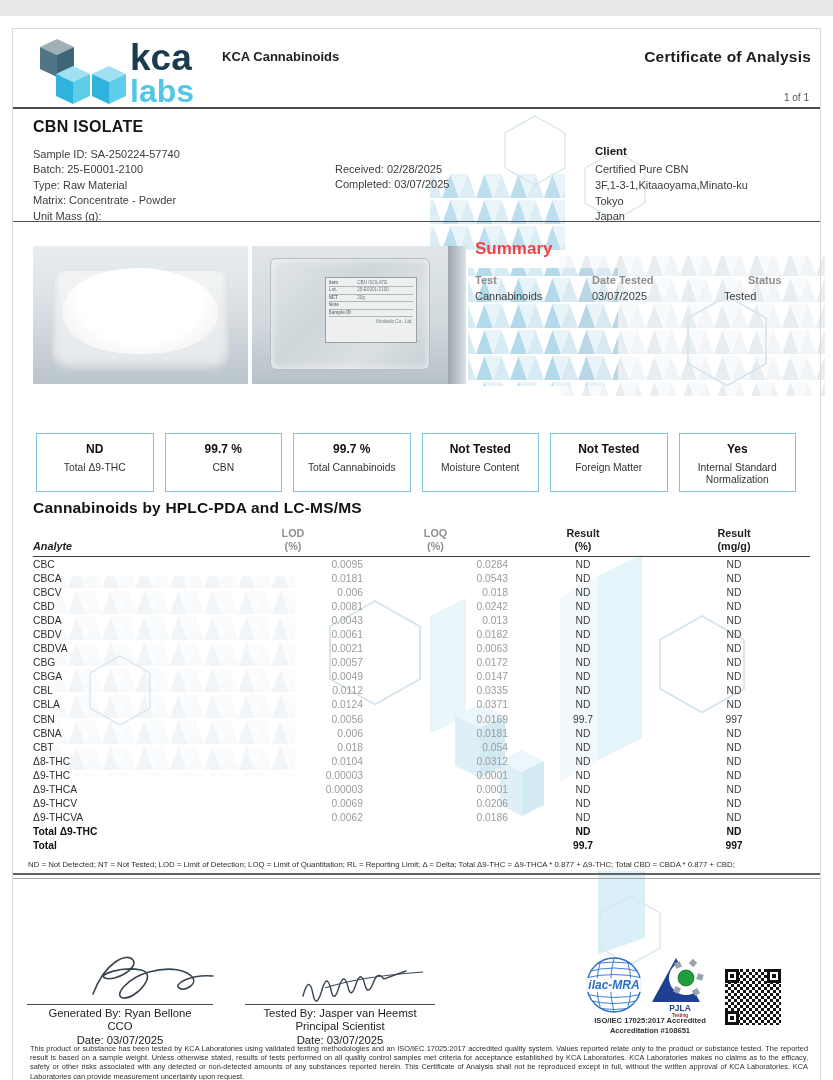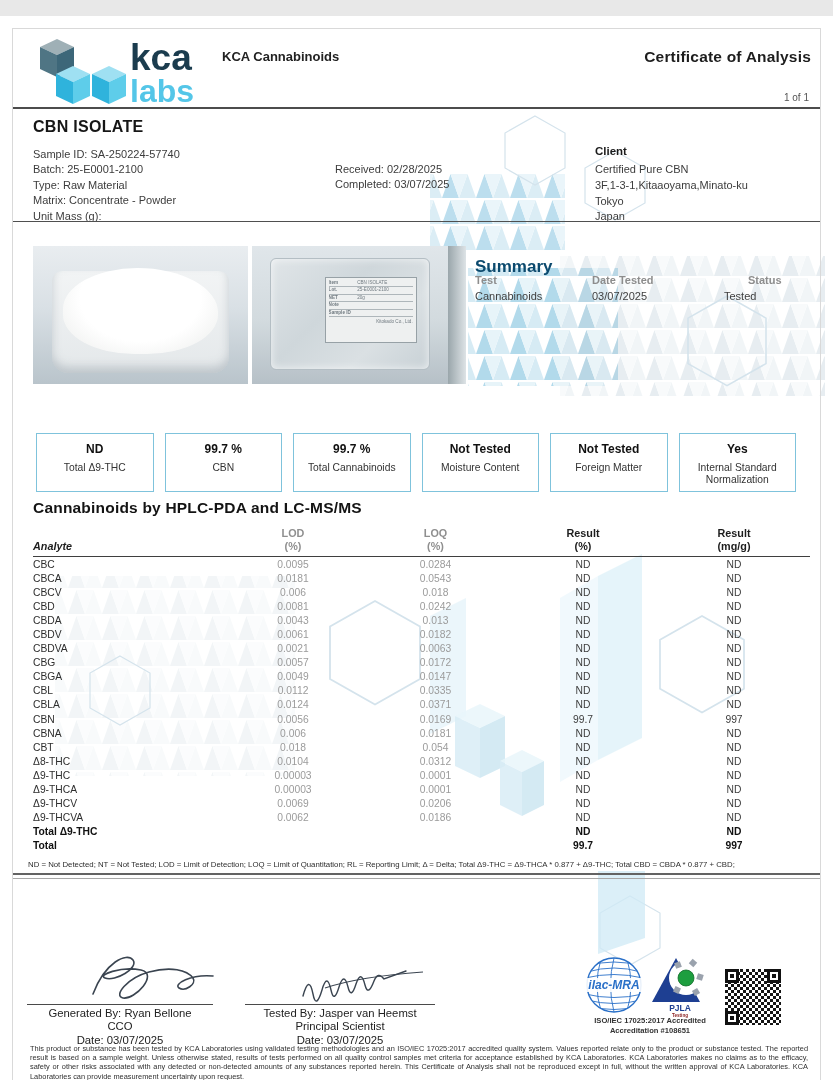--- a/index.html
+++ b/index.html
@@ -42,42 +42,42 @@
        background:linear-gradient(135deg,#e0e5e8 0%,#cfd7db 40%,#dae0e3 70%,#c8d1d6 100%);
        border:1px solid #b4bec4;box-shadow:inset 0 0 8px rgba(255,255,255,.7);}
   .bag-label{position:absolute;left:34%;right:8%;top:16%;height:56%;background:#eef0f0;border:1px solid #97a1a6;padding:2px 3px 1px;}
   .bl-grid{display:grid;grid-template-columns:34% 66%;font-size:4.6px;line-height:6.4px;color:#707a80;}
   .bl-grid div{border-bottom:.5px solid #aeb6ba;overflow:hidden;white-space:nowrap;}
   .bl-key{font-weight:700;}
   .bag-label-footer{font-size:4.6px;color:#707a80;text-align:right;margin-top:2px;}
   .photo-strip{left:448px;top:230px;width:18px;height:138px;background:linear-gradient(90deg,#9aa6ab,#dde3e6);}
 
   
-  .summary-title{left:475px;top:241px;font-size:17px;font-weight:700;color:#0c4a6e;}
+  .summary-title{left:475px;top:223px;font-size:17px;font-weight:700;color:#ef4444;}
   .sum-label{top:258px;font-size:11px;font-weight:700;color:#8d8d8d;}
   .sum-value{top:274px;font-size:11px;color:#3f3f3f;}
 
   
   .result-boxes{left:36px;top:417px;width:760px;display:grid;grid-template-columns:repeat(6,1fr);gap:11px;}
   .rbox{border:1.5px solid #7fc3dc;background:rgba(255,255,255,.85);height:59px;text-align:center;padding-top:8px;box-sizing:border-box;}
   .rval{font-size:12px;font-weight:700;color:#111;}
   .rlab{font-size:10.3px;color:#333;margin-top:6px;line-height:11.5px;padding:0 4px;}
 
   
   .section-title{left:33px;top:483px;font-size:15.5px;font-weight:700;color:#131313;letter-spacing:.2px;}
   .ctable{left:33px;top:511px;width:777px;}
   .thead,.trow{display:grid;grid-template-columns:190px 140px 145px 150px 1fr;}
   .thead{border-bottom:1.5px solid #3f3f3f;padding-bottom:3px;}
   .th{font-size:10.8px;font-weight:700;color:#1d1d1d;text-align:center;line-height:13px;}
   .th.gray{color:#8f8f8f;}
   .th.left{text-align:left;align-self:end;font-style:italic;}
   .trow{height:14.1px;align-items:center;}
   .tcell{font-size:10.3px;text-align:center;color:#3d3d3d;}
   .tcell.c0{text-align:left;color:#2e2e2e;}
-  .tcell.c1,.tcell.c2{color:#9b9b9b;}
+  .tcell.c1,.tcell.c2{color:#9b9b9b;text-align:right;}
   .trow.bold .tcell{font-weight:700;color:#111;}
   .footnote{left:28px;top:844px;width:782px;font-size:7.8px;color:#2c2c2c;}
   .hr-double{left:13px;right:13px;top:857px;height:3px;border-top:2px solid #636363;border-bottom:1px solid #a8a8a8;}
 
   
   .sigline{border-top:1.5px solid #4a4a4a;}
   .sig-left-line{left:27px;top:988px;width:186px;}
   .sig-right-line{left:245px;top:988px;width:190px;}
   .sigtext{font-size:11.3px;color:#222;text-align:center;line-height:13.4px;}
   .sig-left-text{left:15px;top:991px;width:210px;}

